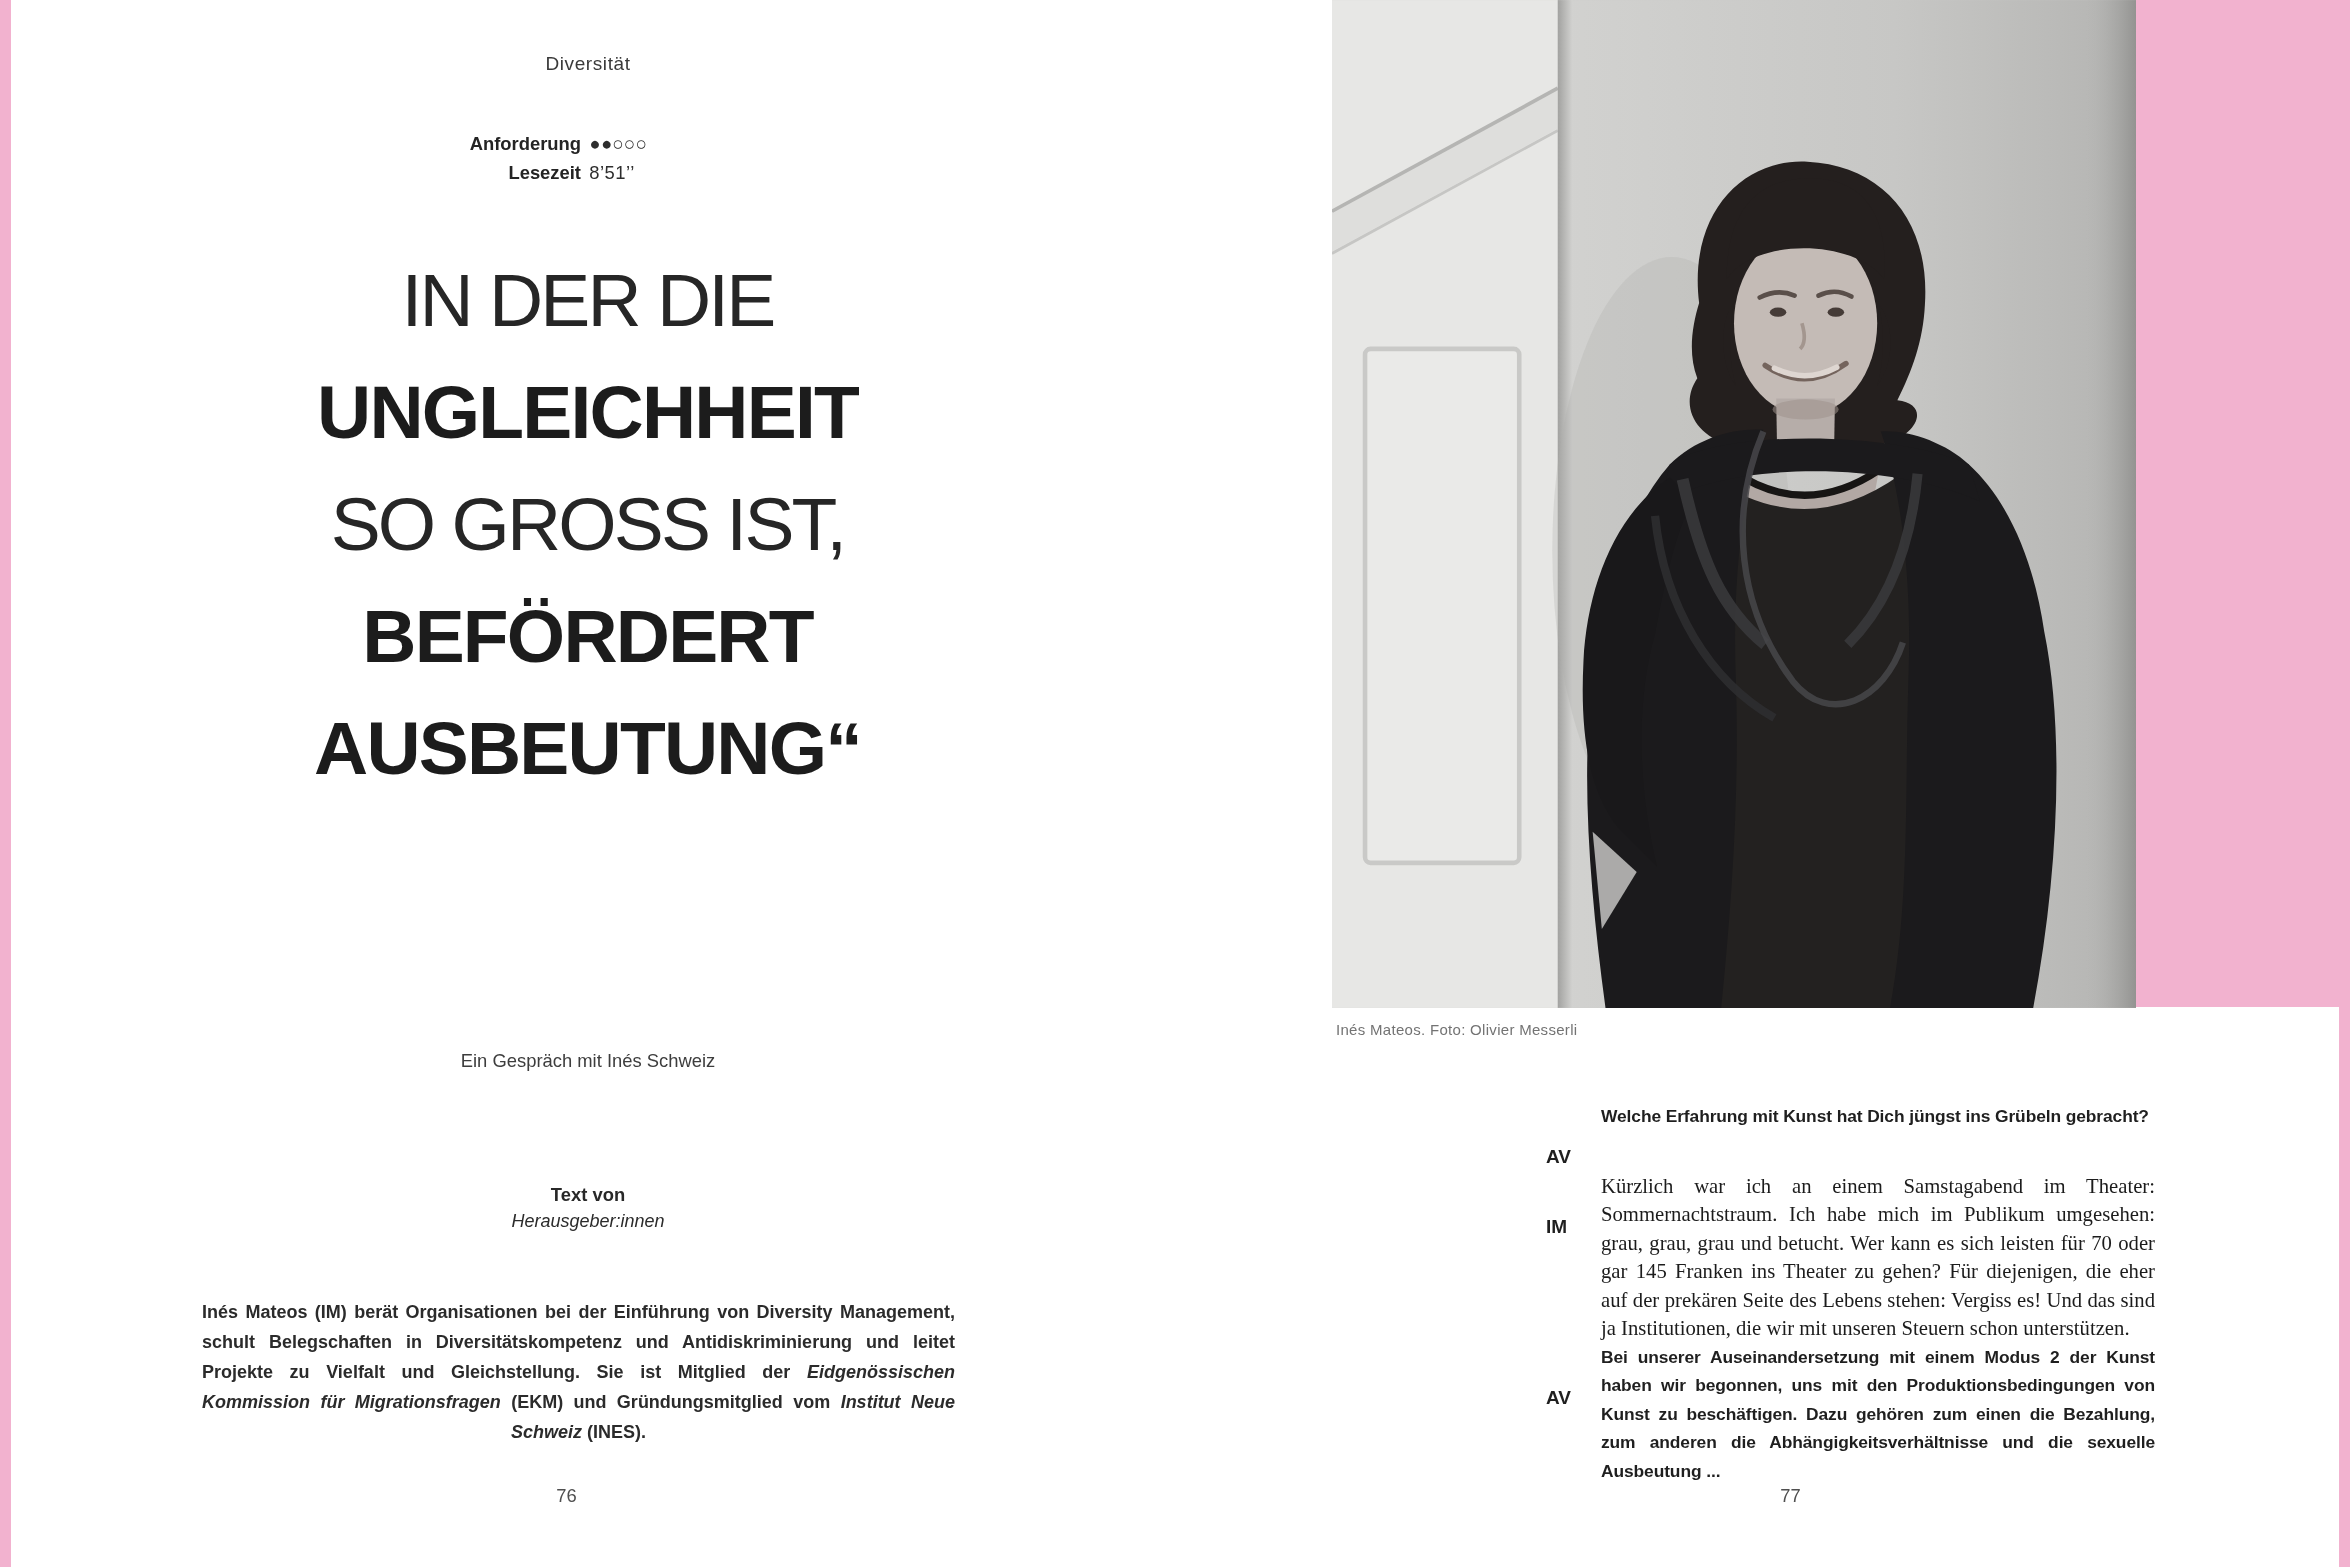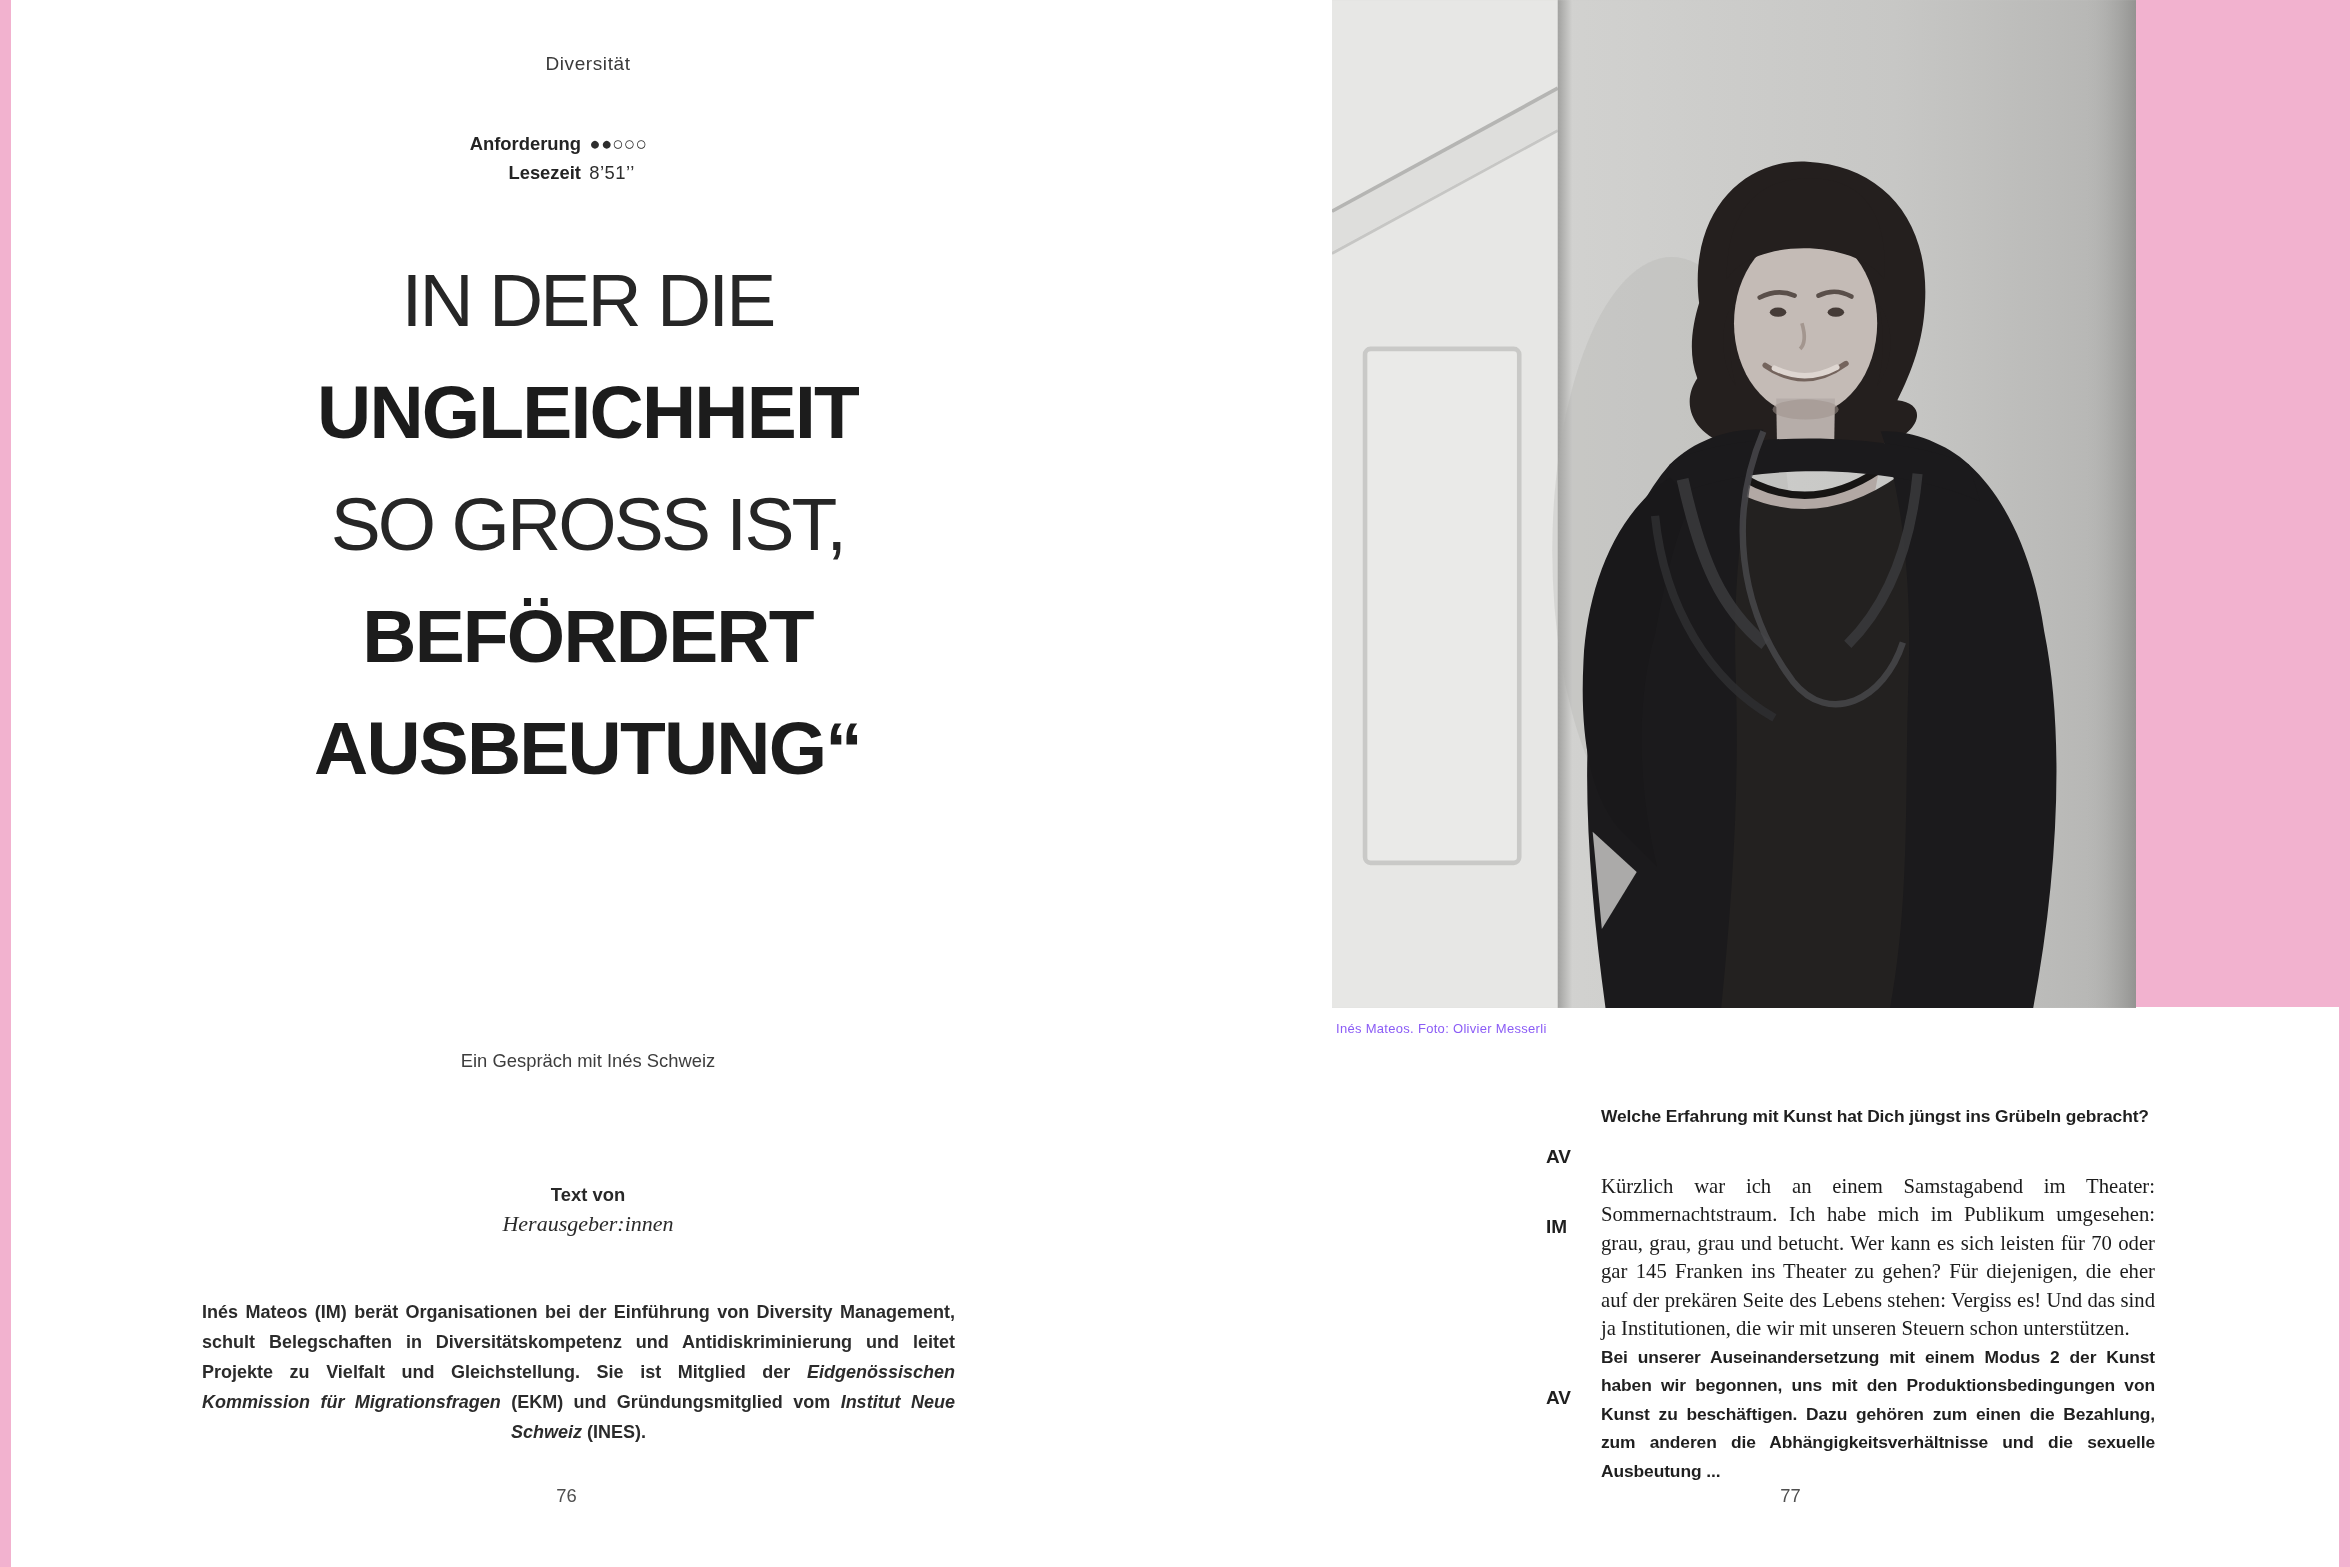--- a/index.html
+++ b/index.html
@@ -8,35 +8,35 @@
     background:#ffffff;font-family:"Liberation Sans",sans-serif;color:#222;
   }
   .abs{position:absolute;}
   
   .strip-left{left:0;top:0;width:11px;height:1568px;background:#F2B2CF;}
   .strip-right{left:2339px;top:0;width:12px;height:1568px;background:#F2B2CF;}
   .pink-block{left:1332px;top:0;width:1018px;height:1007px;background:#F2B2CF;}
   
   .photo{left:1332px;top:0;width:804px;height:1008px;overflow:hidden;background:#c9c9c7;}
   .photo svg{display:block;}
-  .caption{left:1336px;top:1021px;width:799px;font-size:13px;letter-spacing:0.3px;color:#8b5cf6;}
+  .caption{left:1336px;top:1021px;width:799px;font-size:15px;letter-spacing:0.3px;color:#737373;}
   
   .category{left:129px;top:53px;width:918px;text-align:center;font-size:19px;letter-spacing:0.6px;color:#3a3a3a;}
   .meta{left:129px;top:130px;width:918px;font-size:18.4px;line-height:28.5px;color:#2e2e2e;}
   .meta-row{display:flex;}
   .meta-label{width:452px;text-align:right;font-weight:700;color:#242424;}
   .meta-value{padding-left:8.3px;text-align:left;letter-spacing:0.5px;}
   .title{left:73px;top:244px;width:1029px;text-align:center;
          font-size:75px;line-height:112px;letter-spacing:-2.8px;
          font-weight:400;color:#262626;}
   .title .bold{font-weight:700;letter-spacing:-1.8px;color:#1c1c1c;}
   .subtitle{left:129px;top:1050px;width:918px;text-align:center;font-size:18.4px;color:#3d3d3d;}
   .byline-label{left:129px;top:1184px;width:918px;text-align:center;font-size:18.4px;font-weight:700;color:#282828;}
   .byline-value{left:129px;top:1211px;width:918px;text-align:center;
-                font-family:Liberation Serif, serif;font-style:italic;font-size:22px;color:#2b2b2b;}
+                font-family:Liberation Sans, sans-serif;font-style:italic;font-size:18px;color:#2b2b2b;}
   .bio{left:202px;top:1297px;width:753px;font-size:18px;font-weight:700;line-height:30px;
        color:#2b2b2b;text-align:justify;text-align-last:center;}
   .bio i{font-style:italic;}
   .pagenum{top:1485px;width:83px;text-align:center;font-size:18.4px;color:#4f4f4f;}
   .pn-left{left:525px;} .pn-right{left:1749px;}
   
   .interview{left:1546px;top:1102px;width:609px;}
   .entry{display:grid;grid-template-columns:55px 1fr;}
   .speaker{font-weight:700;font-size:19px;line-height:28.5px;color:#1f1f1f;margin-top:41px;}
   .txt-q{font-weight:700;font-size:17.4px;line-height:28.5px;letter-spacing:-0.1px;text-align:justify;color:#1f1f1f;}

